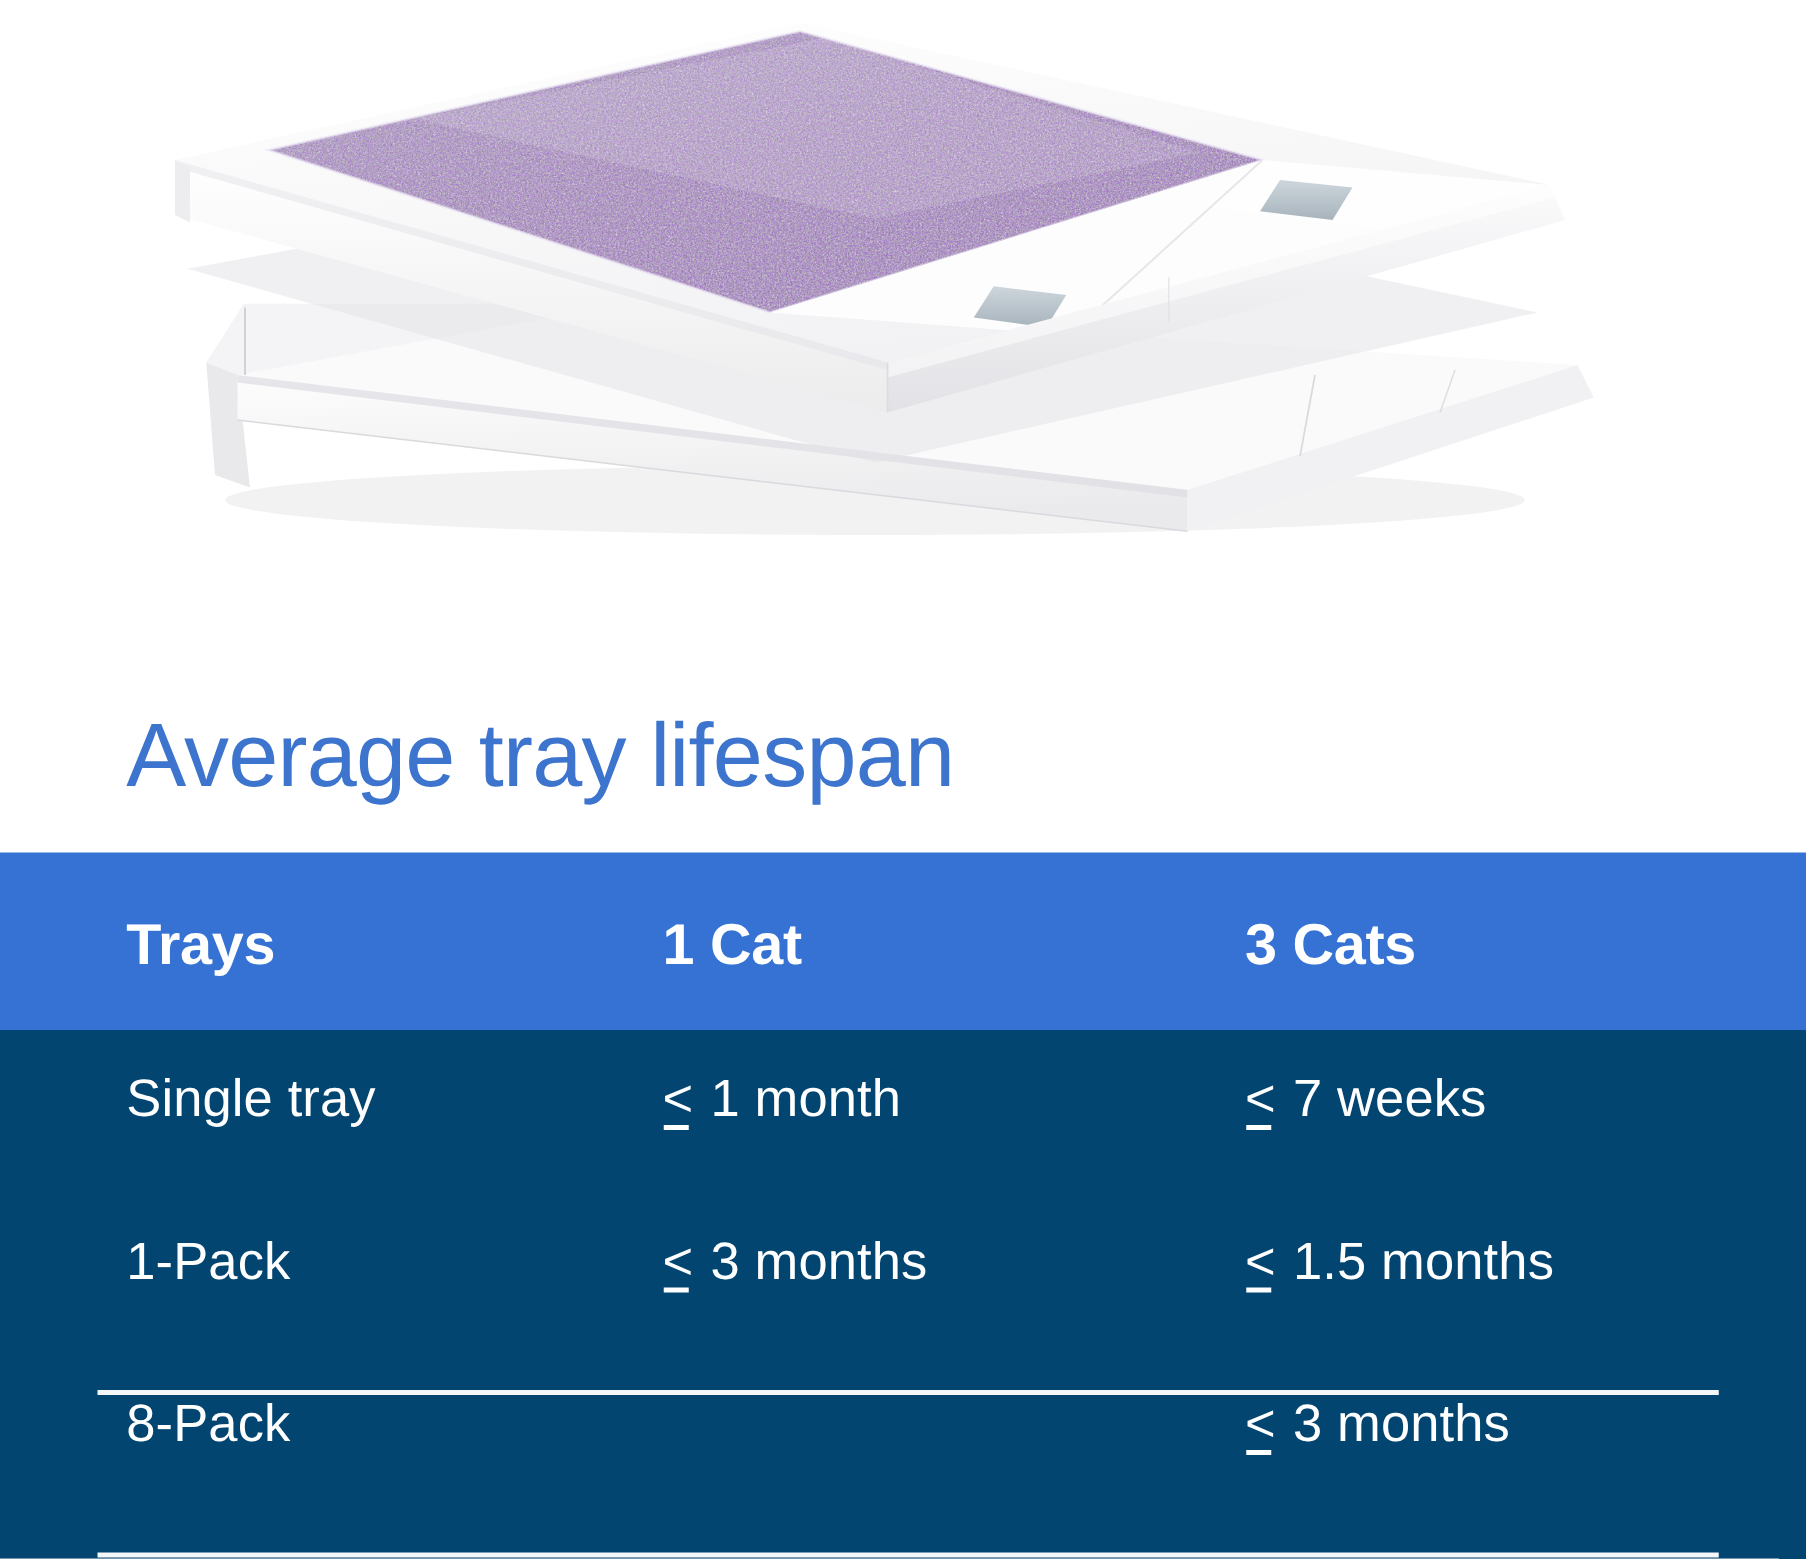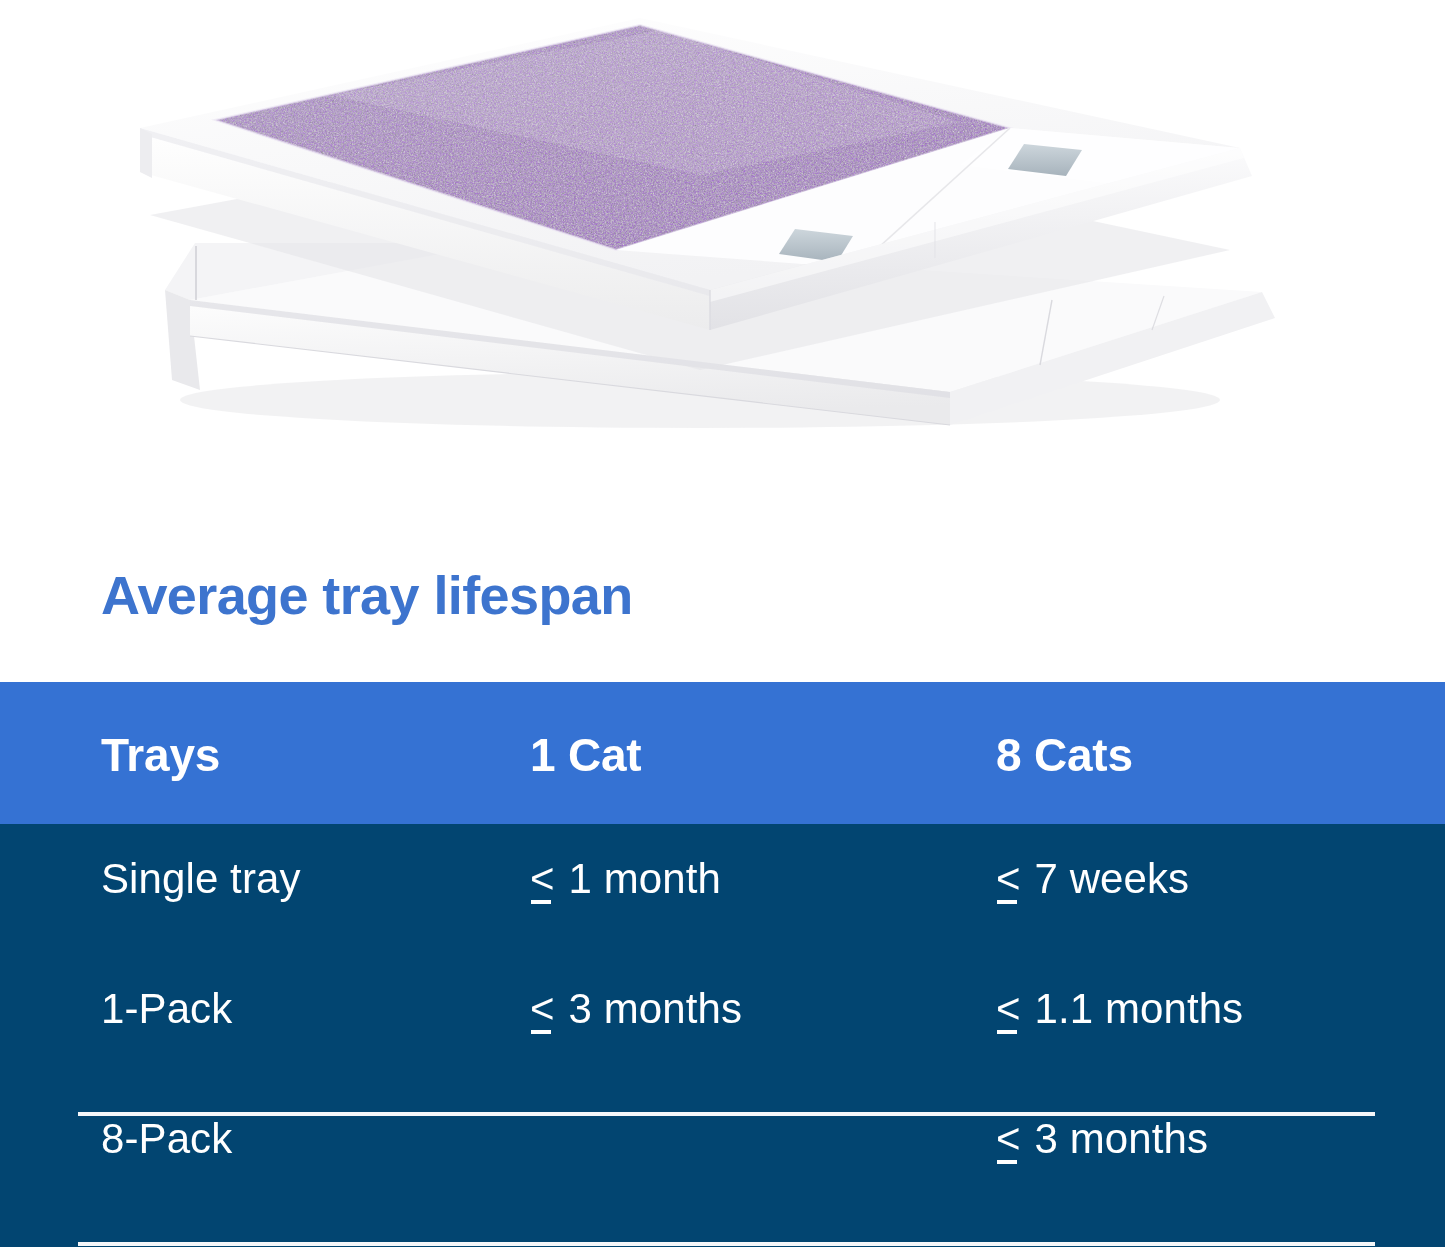--- a/index.html
+++ b/index.html
@@ -42,22 +42,22 @@
     position: absolute;
     left: 0; top: 560px;
     width: 1445px;
     height: 110px;
     background: #ffffff;
   }
   .title {
     position: absolute;
     left: 101px;
     top: 4px;
-    font-size: 54px;
-    font-weight: 700;
+    font-size: 72px;
+    font-weight: 400;
     letter-spacing: -0.6px;
     color: #3D74CE;
     white-space: nowrap;
   }
 
   
   .table {
     position: absolute;
     left: 0; top: 670px;
     width: 1445px;
@@ -263,21 +263,21 @@
   <div class="title-band">
     <h1 class="title">Average tray lifespan</h1>
   </div>
 
   <div class="table">
 
     <div class="thead">
       <div class="row">
         <span class="cell c1">Trays</span>
         <span class="cell c2">1 Cat</span>
-        <span class="cell c3">8 Cats</span>
+        <span class="cell c3">3 Cats</span>
       </div>
     </div>
 
     <div class="tbody">
 
       <div class="body-row r1">
         <span class="cell c1">Single tray</span>
         <span class="cell c2">
           <span class="lte">
             <span class="lt">&lt;</span><span class="bar"></span>
@@ -299,21 +299,21 @@
         <span class="cell c2">
           <span class="lte">
             <span class="lt">&lt;</span><span class="bar"></span>
           </span>
           <span>3 months</span>
         </span>
         <span class="cell c3">
           <span class="lte">
             <span class="lt">&lt;</span><span class="bar"></span>
           </span>
-          <span>1.1 months</span>
+          <span>1.5 months</span>
         </span>
       </div>
 
       <div class="divider d2"></div>
 
       <div class="body-row r3">
         <span class="cell c1">8-Pack</span>
         <span class="cell c3">
           <span class="lte">
             <span class="lt">&lt;</span><span class="bar"></span>

